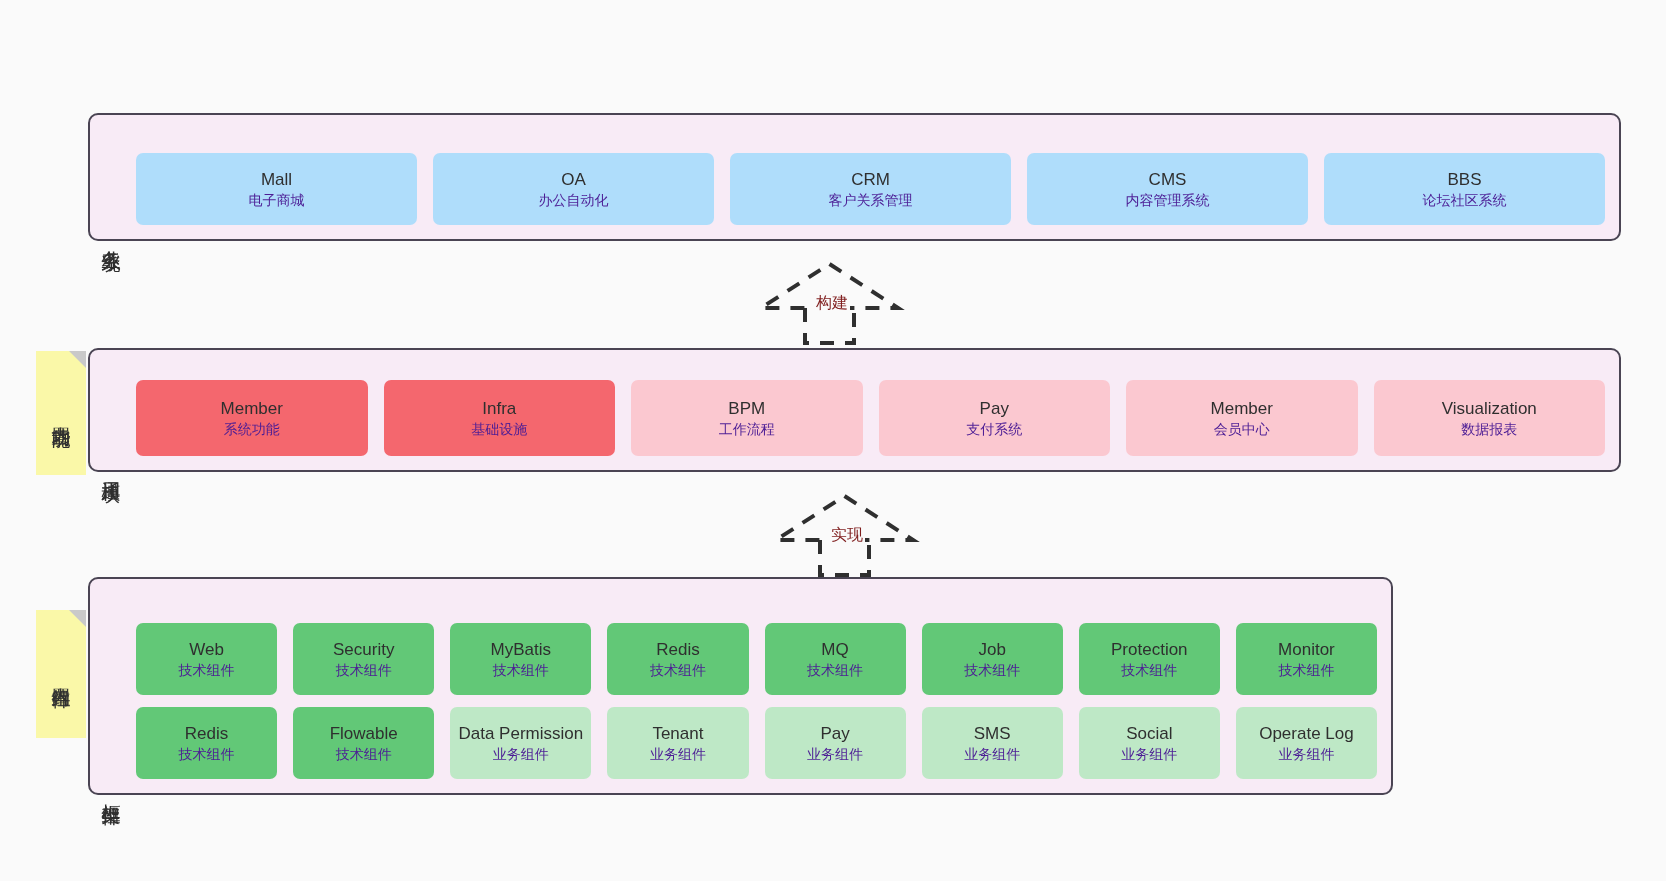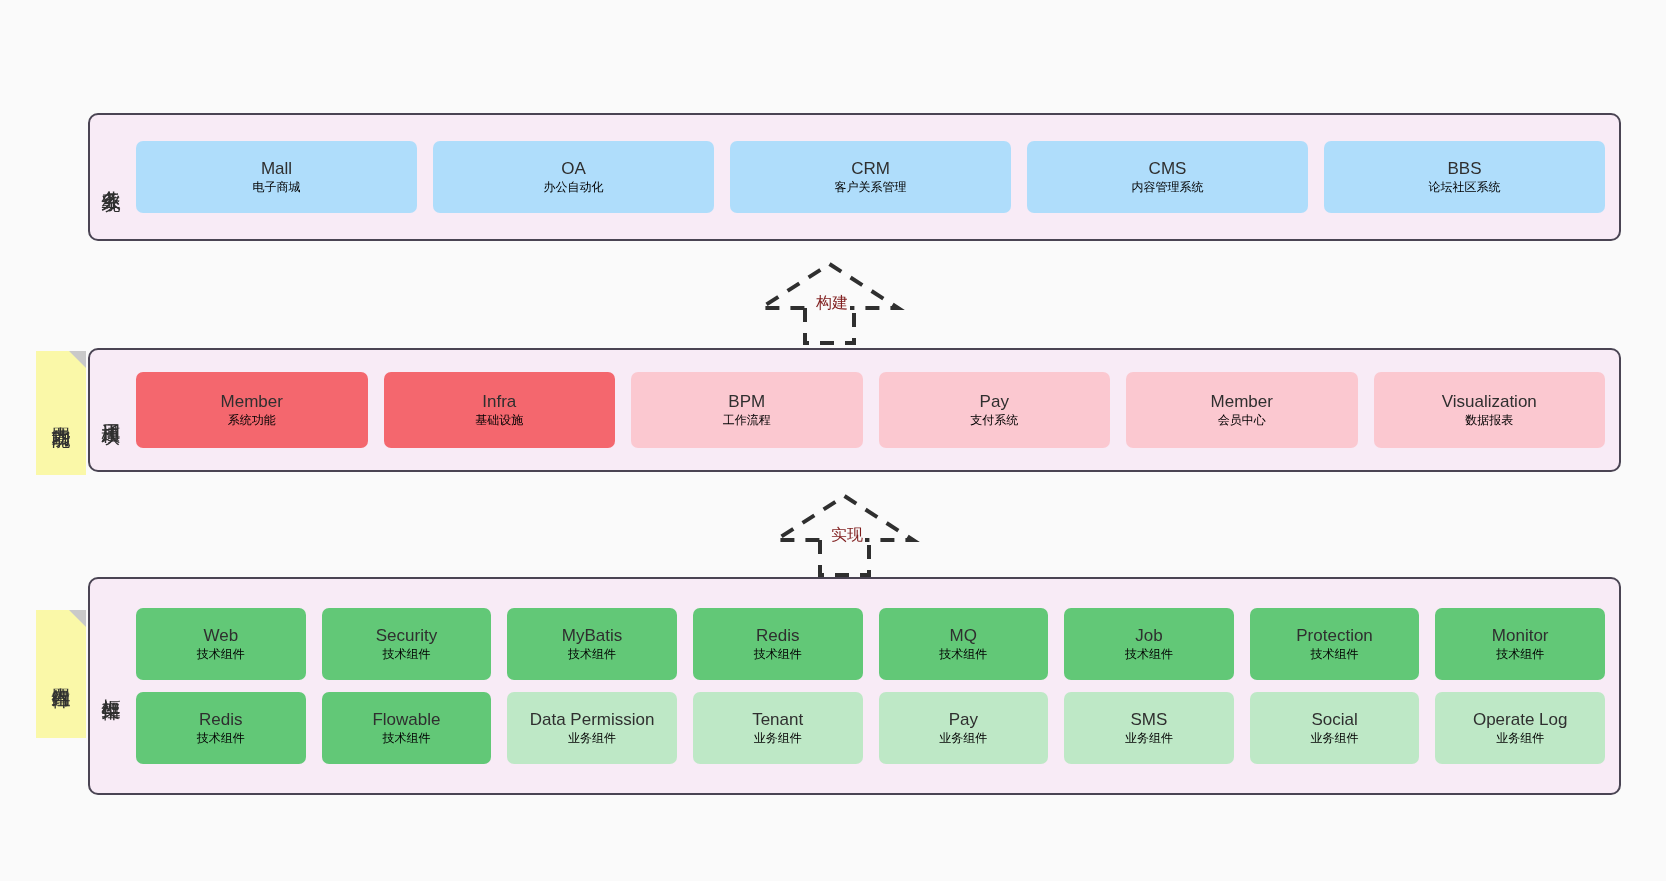--- a/index.html
+++ b/index.html
@@ -14,21 +14,21 @@
   .canvas{position:relative;width:1666px;height:881px;}
 
   
   .layer{
     position:absolute;
     background:#F8EBF6;
     border:2px solid #4A4453;
     border-radius:10px;
     box-sizing:border-box;
     display:flex;
-    align-items:center;
+    align-items:flex-end;
   }
   .layer-title{
     width:42px;
     flex:0 0 42px;
     display:flex;
     align-items:center;
     justify-content:center;
     font-size:19px;
     line-height:1.15;
     letter-spacing:1px;
@@ -59,32 +59,32 @@
     flex-direction:column;
     align-items:center;
     justify-content:center;
     text-align:center;
     line-height:1.32;
     box-sizing:border-box;
     padding:4px 6px;
     user-select:none;
   }
   .card .t1{font-size:17px;color:#2F2F2F;}
-  .card .t2{font-size:12px;color:#000000;}
+  .card .t2{font-size:14px;color:#4c1d95;}
 
   .c-blue{background:#AFDDFB;}
   .c-red{background:#F4676E;}
   .c-pink{background:#FBC8D0;}
   .c-green{background:#62C877;}
   .c-greenlt{background:#BEE8C6;}
 
   
   #layer-business{left:88px;top:113px;width:1533px;height:128px;}
   #layer-common{left:88px;top:348px;width:1533px;height:124px;}
-  #layer-framework{left:88px;top:577px;width:1533px;height:218px;}
+  #layer-framework{left:88px;top:577px;width:1305px;height:218px;}
 
   #layer-business .card{height:72px;}
   #layer-common .card{height:76px;}
   #layer-framework .card{height:72px;}
 
   
   .note{
     position:absolute;
     width:50px;
     background:#FAF8A8;

